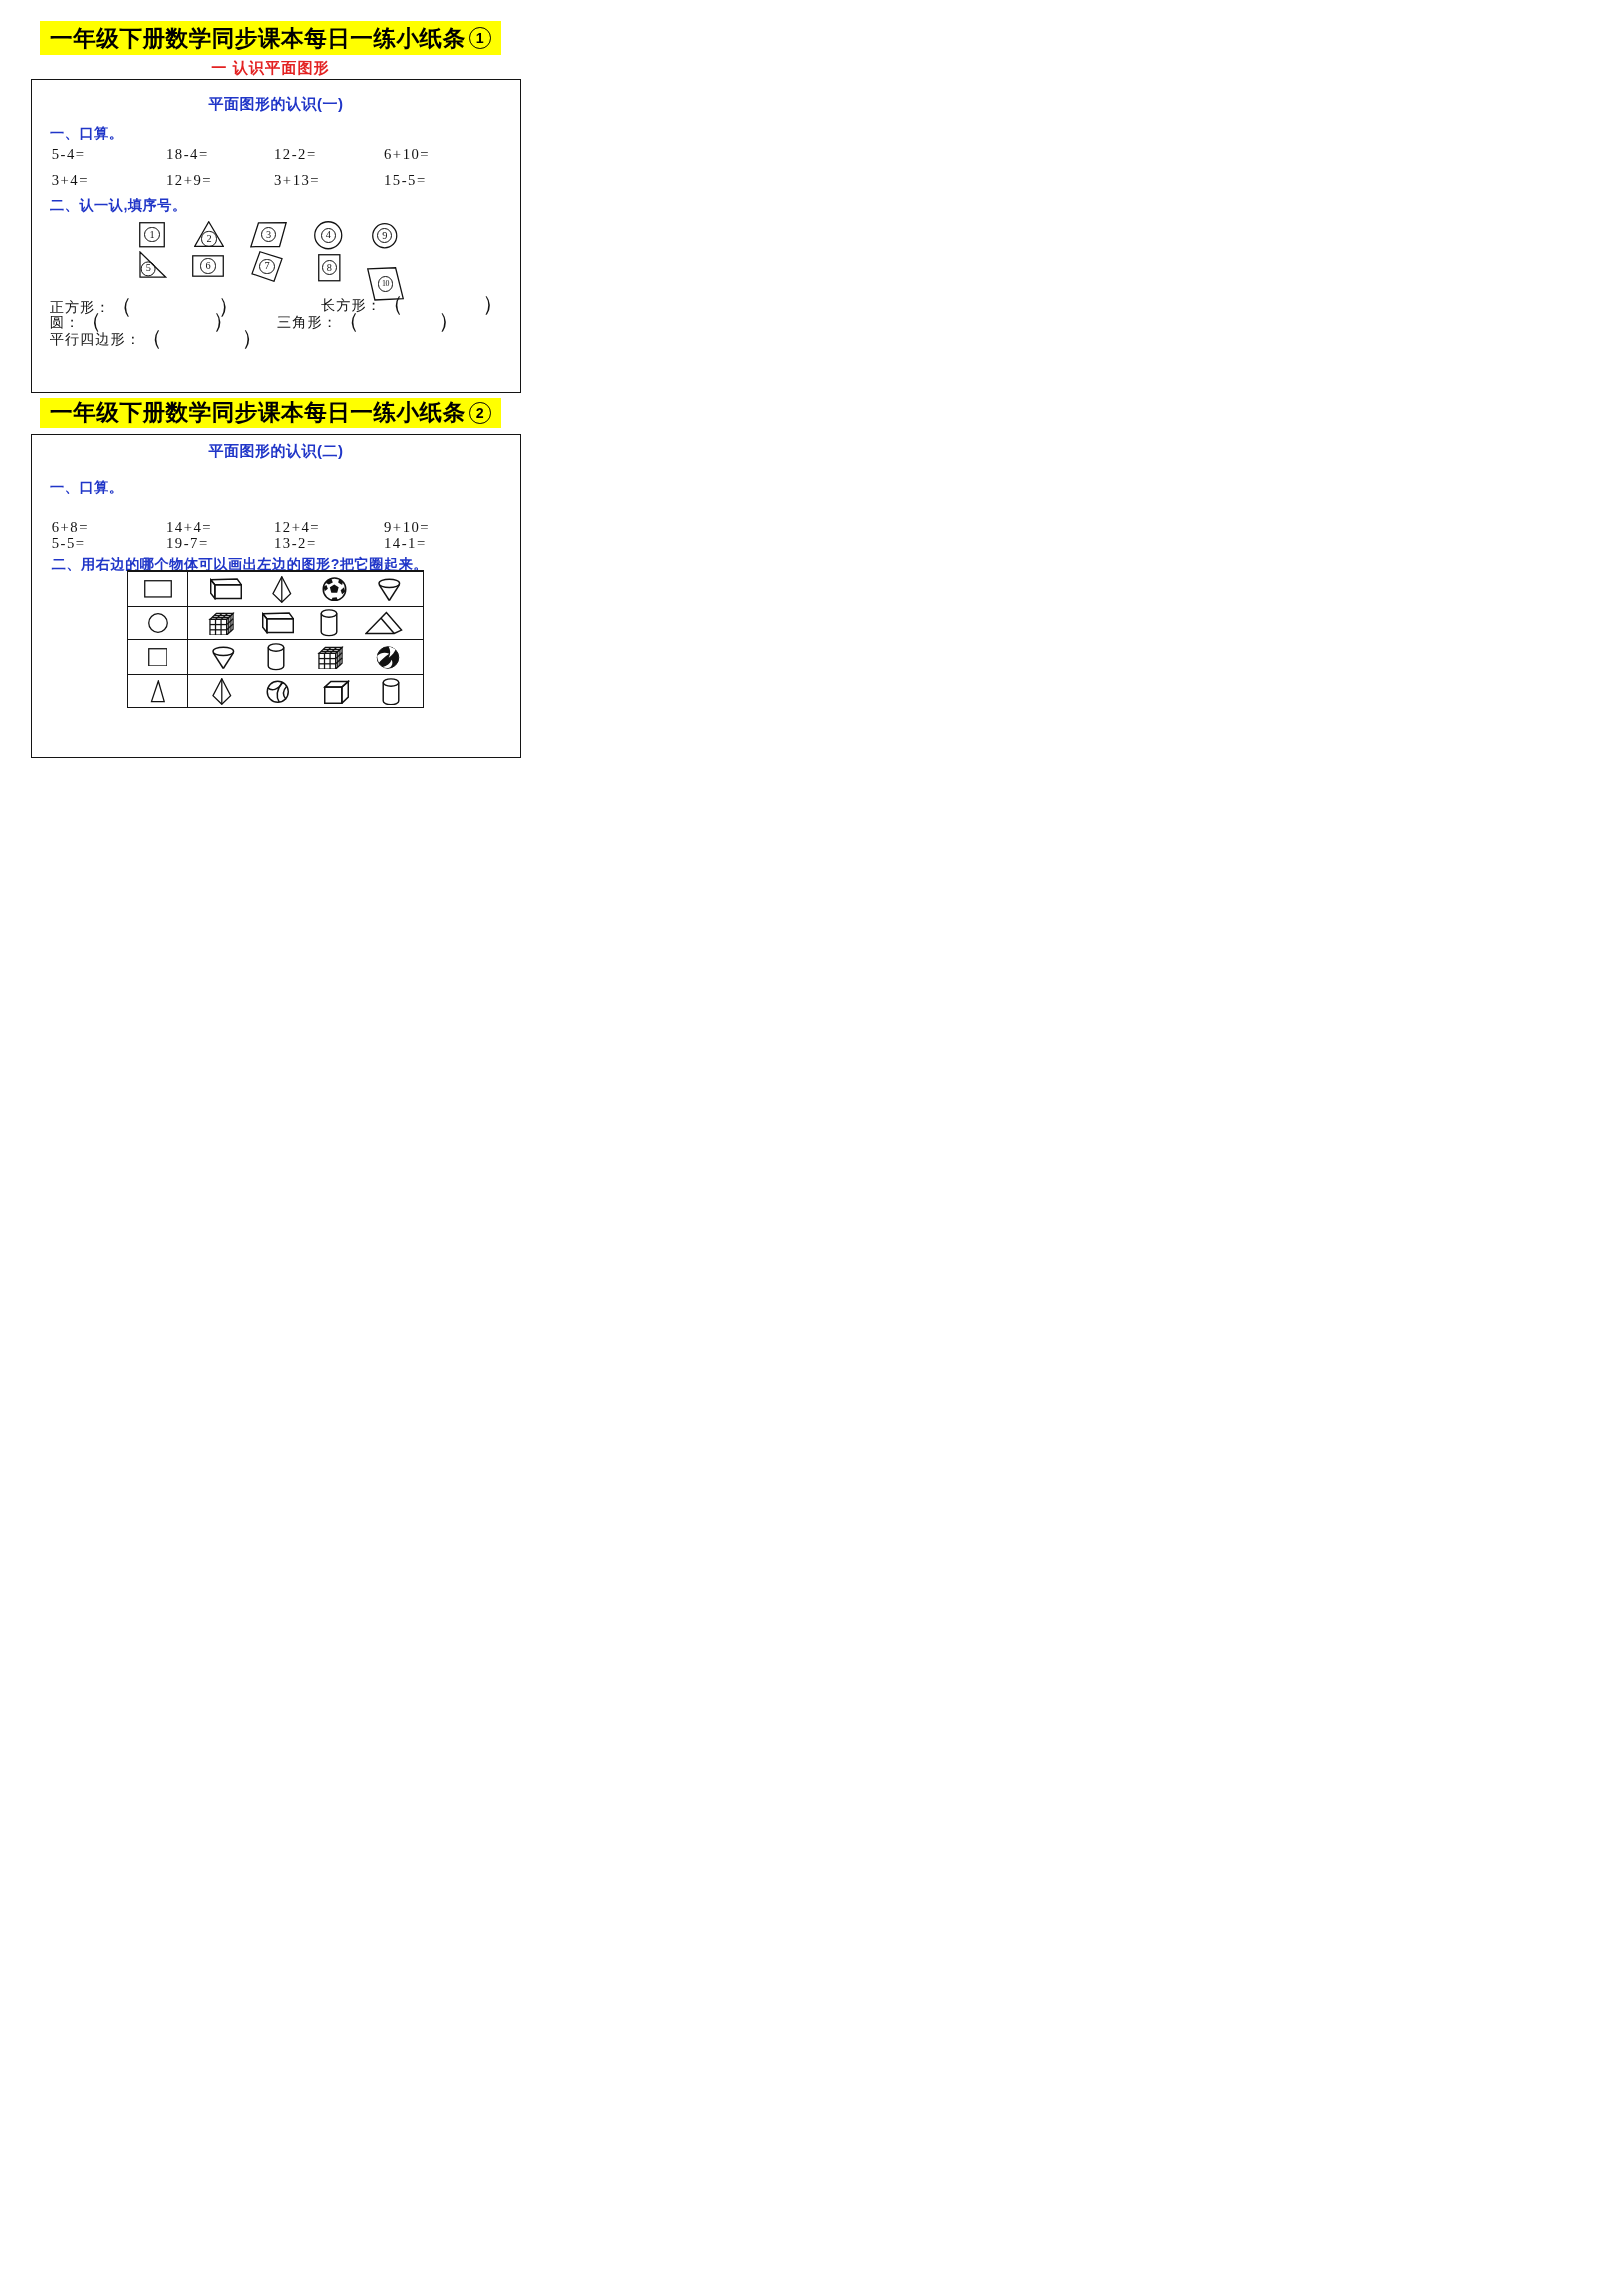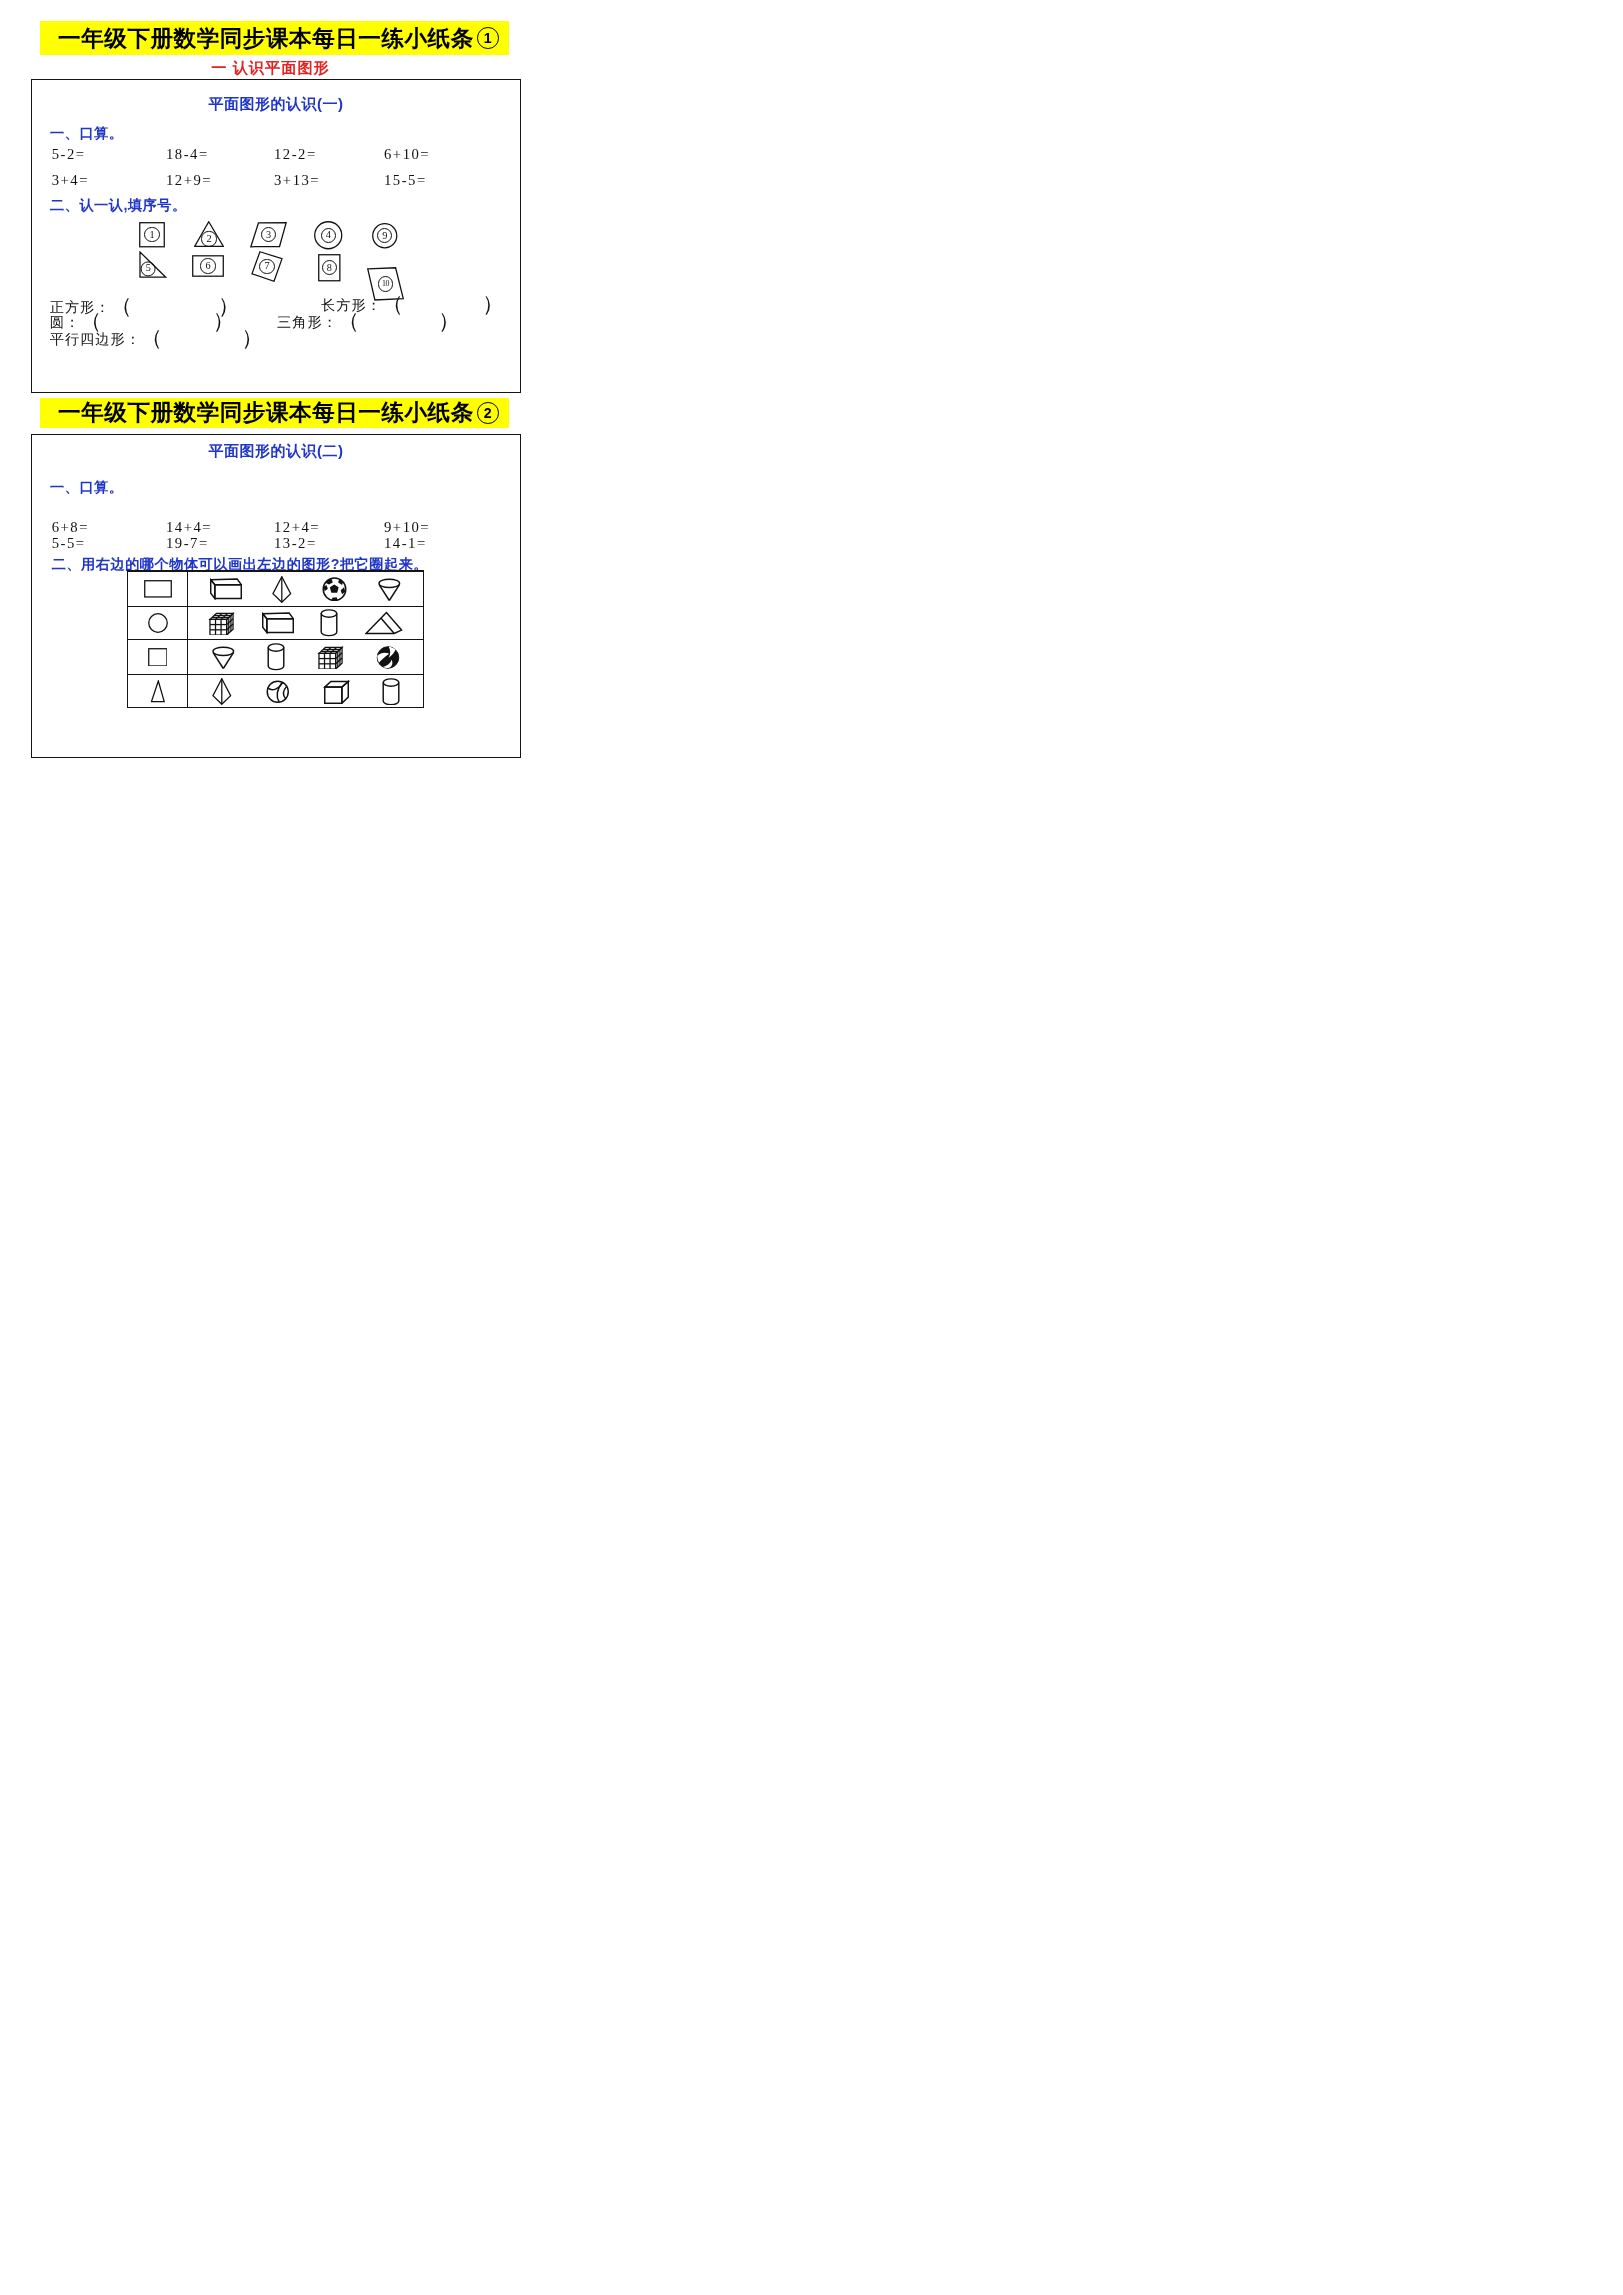--- a/index.html
+++ b/index.html
@@ -3,21 +3,21 @@
 <meta charset="utf-8">
 <style>
   html,body{margin:0;padding:0;background:#ffffff;}
   .page{position:relative;width:541px;height:765px;background:#ffffff;overflow:hidden;
         font-family:"Liberation Serif", serif;color:#121212;}
 
   
   .banner{position:absolute;left:40px;width:461px;background:#ffff00;
           display:flex;align-items:center;justify-content:center;
           font-family:"Liberation Sans", sans-serif;font-weight:900;
-          font-size:22.6px;color:#000;letter-spacing:0.5px;white-space:nowrap;padding-left:8px;}
+          font-size:22.6px;color:#000;letter-spacing:0.5px;white-space:nowrap;}
   .banner1{top:21px;height:34px;}
   .banner2{top:398px;height:29.5px;}
   .banner-circ{display:inline-flex;align-items:center;justify-content:center;
                width:19.7px;height:19.7px;border:1.7px solid #000;border-radius:50%;
                font-size:14.2px;font-weight:900;margin-left:3.4px;flex:0 0 auto;}
 
   .subtitle{position:absolute;top:58px;left:0;width:100%;text-align:center;
             font-family:"Liberation Sans", sans-serif;font-weight:900;
             font-size:15.2px;color:#e32222;letter-spacing:1px;}
 
@@ -93,21 +93,21 @@
     <span>一年级下册数学同步课本每日一练小纸条</span>
     <span class="banner-circ">1</span>
   </div>
 
   <div class="subtitle">一 认识平面图形</div>
 
   <div class="sheet-box box1">
     <div class="sheet-title">平面图形的认识(一)</div>
     <div class="sec-label" style="left:18px;top:44px;">一、口算。</div>
     <div class="math-row" style="top:66px;">
-        <span class="math-item mcol0">5-2=</span>
+        <span class="math-item mcol0">5-4=</span>
         <span class="math-item mcol1">18-4=</span>
         <span class="math-item mcol2">12-2=</span>
         <span class="math-item mcol3">6+10=</span>
       </div>
     <div class="math-row" style="top:92px;">
         <span class="math-item mcol0">3+4=</span>
         <span class="math-item mcol1">12+9=</span>
         <span class="math-item mcol2">3+13=</span>
         <span class="math-item mcol3">15-5=</span>
       </div>

